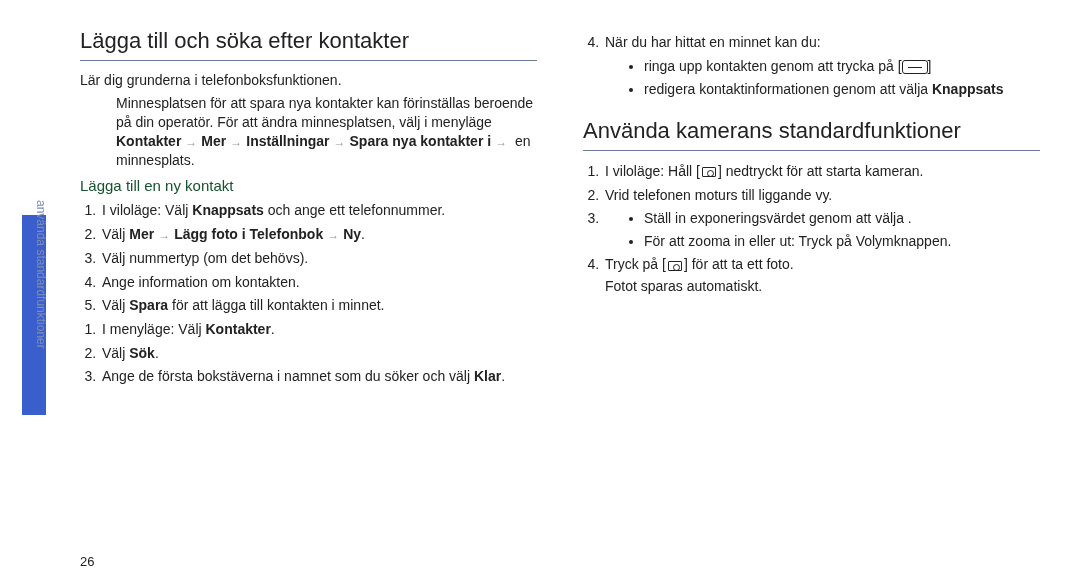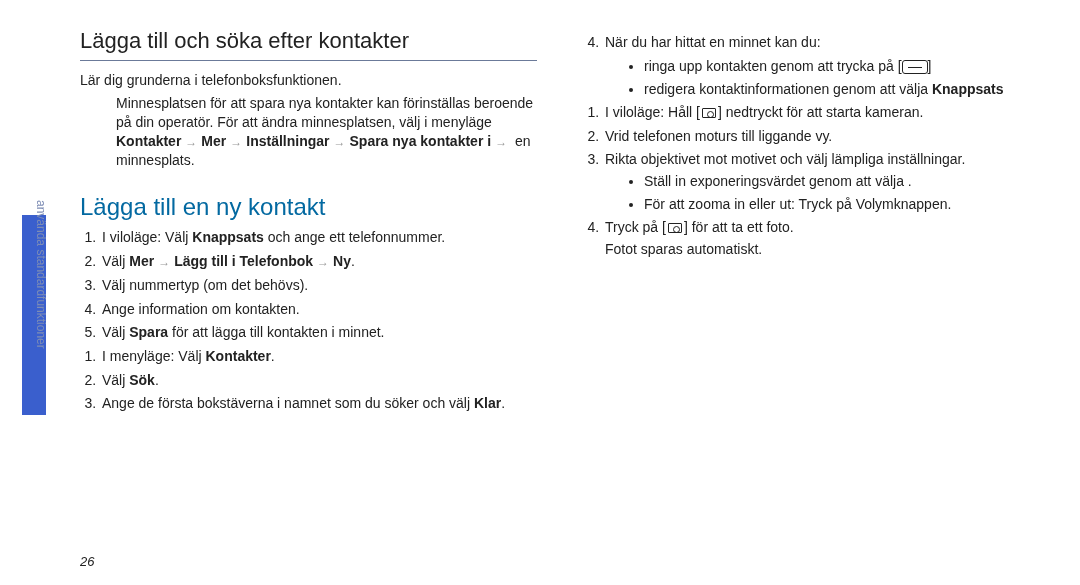--- a/index.html
+++ b/index.html
@@ -40,24 +40,24 @@
   }
   .col { flex: 1 1 50%; }
   h1 {
     font-size: 22px;
     font-weight: 400;
     border-bottom: 1px solid #6b7a99;
     padding-bottom: 6px;
     margin-bottom: 10px;
   }
   h2.blue {
-    color: #0369a1;
-    font-size: 24px;
+    color: #14532d;
+    font-size: 15px;
     font-weight: 400;
-    margin-top: 24px;
+    margin-top: 8px;
     margin-bottom: 6px;
   }
   p {
     font-size: 14px;
     line-height: 1.35;
     margin-bottom: 4px;
   }
   .indent {
     margin-left: 36px;
   }
@@ -127,21 +127,20 @@
     left: 4px; top: 2px;
     width: 5px; height: 5px;
     border: 1px solid #222;
     border-radius: 50%;
   }
   .pagenum {
     position: absolute;
     left: 80px;
     bottom: 16px;
     font-size: 13px;
-    font-style: italic;
   }
 </style>
 </head>
 <body>
 
 <div class="side-tab"></div>
 <div class="side-tab-label">använda standardfunktioner</div>
 
 <div class="page">
 
@@ -149,21 +148,21 @@
     <h1>Lägga till och söka efter kontakter</h1>
     <p>Lär dig grunderna i telefonboksfunktionen.</p>
 
     <p class="indent">
       <span>Minnesplatsen för att spara nya kontakter kan förinställas beroende på din operatör. För att ändra minnesplatsen, välj i menyläge </span><span class="b">Kontakter</span><span class="arrow">→</span><span class="b">Mer</span><span class="arrow">→</span><span class="b">Inställningar</span><span class="arrow">→</span><span class="b">Spara nya kontakter i</span><span class="arrow">→</span><span> en minnesplats.</span>
     </p>
 
     <h2 class="blue">Lägga till en ny kontakt</h2>
     <ol>
       <li><span>I viloläge: Välj </span><span class="b">Knappsats</span><span> och ange ett telefonnummer.</span></li>
-      <li><span>Välj </span><span class="b">Mer</span><span class="arrow">→</span><span class="b">Lägg till i Telefonbok</span><span class="arrow">→</span><span class="b">Ny</span>.</li>
+      <li><span>Välj </span><span class="b">Mer</span><span class="arrow">→</span><span class="b">Lägg foto i Telefonbok</span><span class="arrow">→</span><span class="b">Ny</span>.</li>
       <li>Välj nummertyp (om det behövs).</li>
       <li>Ange information om kontakten.</li>
       <li><span>Välj </span><span class="b">Spara</span><span> för att lägga till kontakten i minnet.</span></li>
     </ol>
 
     <ol>
       <li><span>I menyläge: Välj </span><span class="b">Kontakter</span>.</li>
       <li><span>Välj </span><span class="b">Sök</span>.</li>
       <li><span>Ange de första bokstäverna i namnet som du söker och välj </span><span class="b">Klar</span>.</li>
     </ol>
@@ -173,26 +172,26 @@
     <ol start="4">
       <li>
         <p style="margin-top:4px">När du har hittat en minnet kan du:</p>
         <ul class="bullets">
           <li><span>ringa upp kontakten genom att trycka på </span>[<span class="key long"></span>]</li>
           <li><span>redigera kontaktinformationen genom att välja </span><span class="b">Knappsats</span></li>
         </ul>
       </li>
     </ol>
 
+    <h1 style="margin-top:18px">Använda kamerans standardfunktioner</h1>
 
     <ol>
       <li><span>I viloläge: Håll [</span><span class="camera-icon"></span><span>] nedtryckt för att starta kameran.</span></li>
       <li>Vrid telefonen moturs till liggande vy.</li>
       <li>
-        <span>Rikta objektivet mot motivet och välj lämpliga inställningar.</span>
         <ul class="bullets">
           <li><span>Ställ in exponeringsvärdet genom att välja </span>.</li>
           <li>För att zooma in eller ut: Tryck på Volymknappen.</li>
         </ul>
       </li>
       <li>
         <span>Tryck på [</span><span class="camera-icon"></span><span>] för att ta ett foto.</span>
         <br><span>Fotot sparas automatiskt.</span>
       </li>
     </ol>

